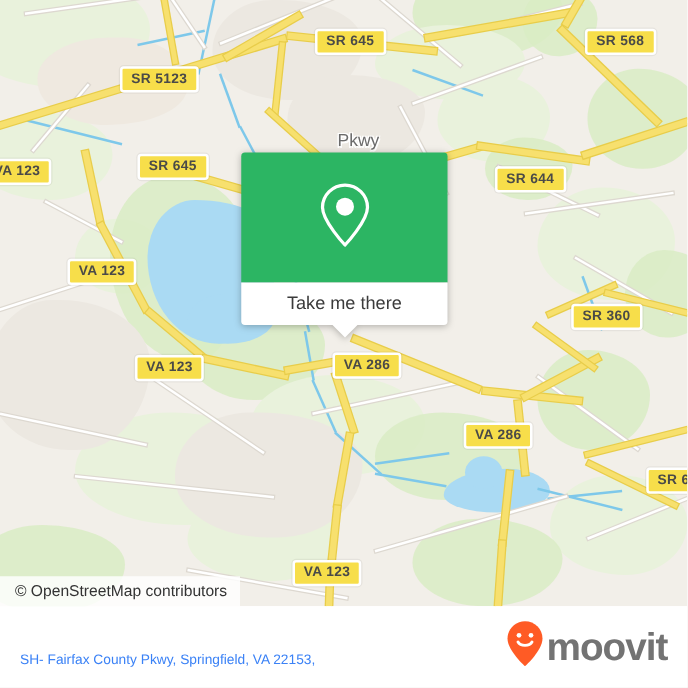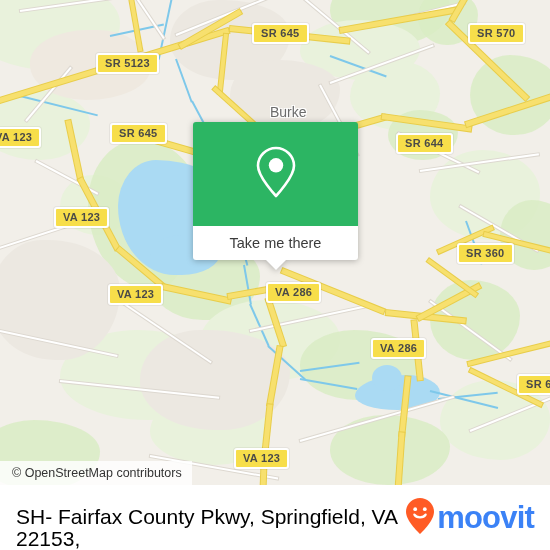--- a/index.html
+++ b/index.html
@@ -54,23 +54,23 @@
                display:flex;align-items:center;justify-content:center;}
   #card-label{color:#3b3b3b;font-size:14.5px;white-space:nowrap;}
   #card-tail{position:absolute;left:71.5px;top:137px;width:0;height:0;
              border-left:11px solid transparent;border-right:11px solid transparent;
              border-top:11px solid #ffffff;}
 
   
   #footer{position:absolute;left:0;top:485px;width:550px;height:65px;background:#fff;
           display:flex;align-items:center;justify-content:space-between;
           padding:0 16px;box-sizing:border-box;}
-  #footer-text{color:#000000;font-size:21px;line-height:22px;max-width:390px;margin-top:20px;}
+  #footer-text{color:#3b82f6;font-size:11px;line-height:22px;max-width:390px;margin-top:20px;}
   #logo{display:flex;align-items:center;gap:2px;}
-  #logo-word{color:#3b82f6;font-size:31px;font-weight:bold;letter-spacing:-.8px;
+  #logo-word{color:#737373;font-size:31px;font-weight:bold;letter-spacing:-.8px;
              line-height:31px;}
 </style>
 </head>
 <body>
 
 <div id="app">
 
   <div id="map">
 
     <div class="layer">
@@ -191,26 +191,26 @@
       <div class="rd major" style="left:428px;top:258px;width:60px;height:4px;transform:rotate(36deg);"></div>
 
       <div class="rd major" style="left:468px;top:362px;width:90px;height:4px;transform:rotate(-14deg);"></div>
       <div class="rd major" style="left:470px;top:368px;width:80px;height:4px;transform:rotate(26deg);"></div>
 
       <div class="rd major" style="left:226px;top:32px;width:60px;height:4px;transform:rotate(96deg);"></div>
       <div class="rd major" style="left:214px;top:86px;width:60px;height:4px;transform:rotate(42deg);"></div>
     </div>
 
     <div class="layer">
-      <div class="placelabel" style="left:270px;top:104px;">Burke</div>
+      <div class="placelabel" style="left:270px;top:104px;">Pkwy</div>
     </div>
 
     <div class="layer">
       <div class="shield" style="left:252px;top:23px;">SR 645</div>
-      <div class="shield" style="left:468px;top:23px;">SR 570</div>
+      <div class="shield" style="left:468px;top:23px;">SR 568</div>
       <div class="shield" style="left:96px;top:53px;">SR 5123</div>
       <div class="shield" style="left:-14px;top:127px;">VA 123</div>
       <div class="shield" style="left:110px;top:123px;">SR 645</div>
       <div class="shield" style="left:396px;top:133px;">SR 644</div>
       <div class="shield" style="left:54px;top:207px;">VA 123</div>
       <div class="shield" style="left:457px;top:243px;">SR 360</div>
       <div class="shield" style="left:108px;top:284px;">VA 123</div>
       <div class="shield" style="left:266px;top:282px;">VA 286</div>
       <div class="shield" style="left:371px;top:338px;">VA 286</div>
       <div class="shield" style="left:517px;top:374px;">SR 64</div>

